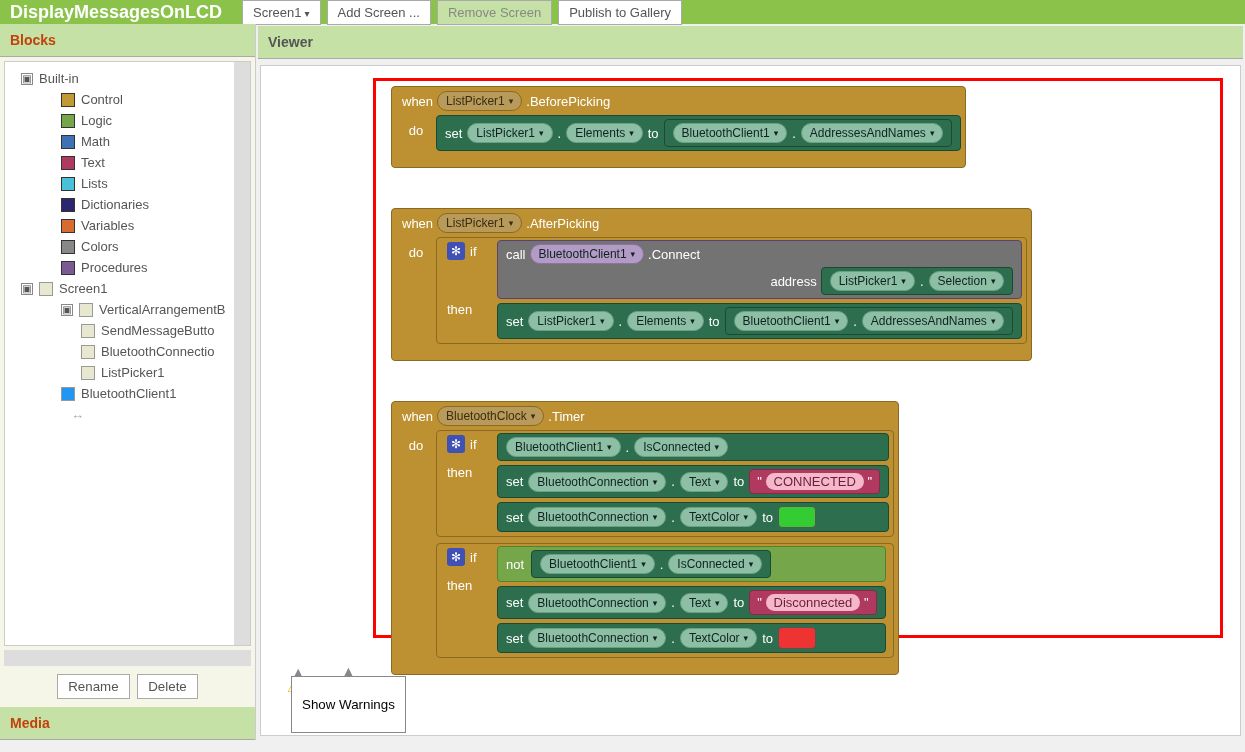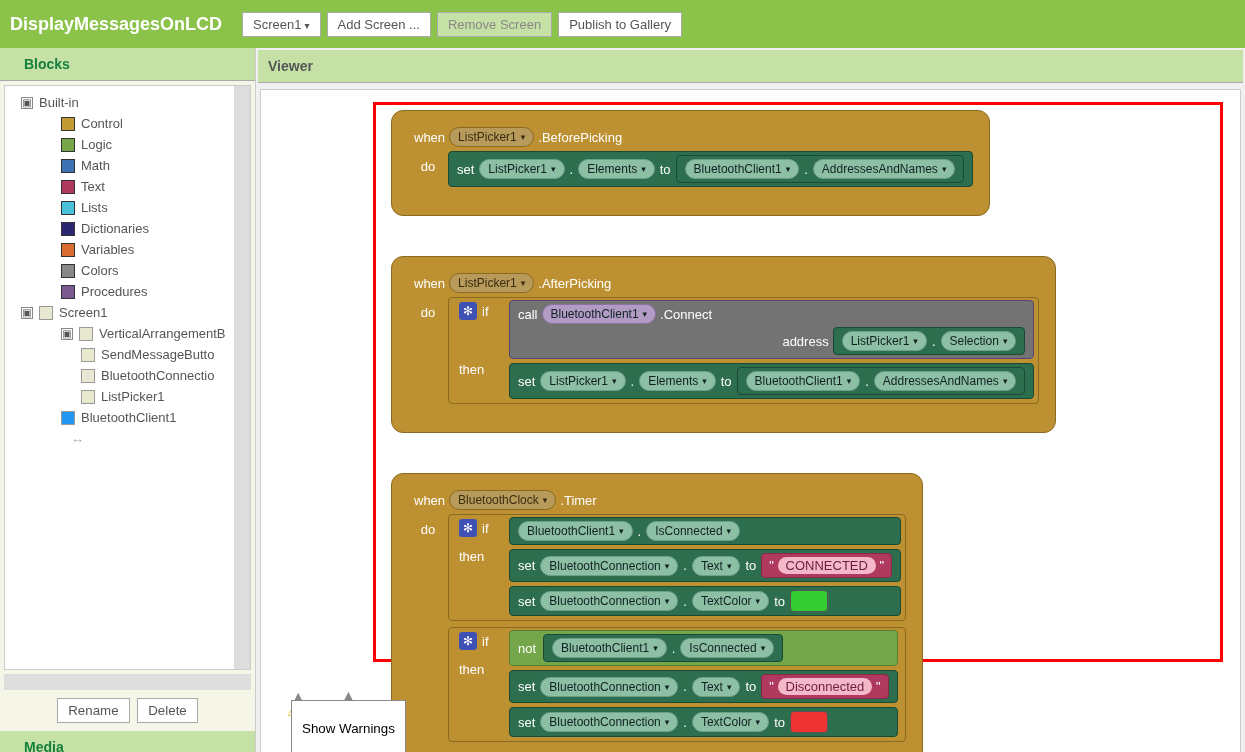--- a/index.html
+++ b/index.html
@@ -1,26 +1,26 @@
 <!DOCTYPE html>
 <html><head>
 <meta charset="utf-8">
 <style>
 * { box-sizing: border-box; margin: 0; padding: 0; font-family: Arial, sans-serif; }
 body { background: #f0f0f0; font-size: 13px; }
 
-.topbar { background: #8bc34a; height: 48px; display: flex; align-items: center; padding: 0 10px; gap: 6px; }
+.topbar { background: #8bc34a; height: 24px; display: flex; align-items: center; padding: 0 10px; gap: 6px; }
 .app-title { color: #fff; font-size: 18px; font-weight: bold; margin-right: 14px; }
 .tb-btn { background: #fff; border: 1px solid #aaa; padding: 4px 10px; font-size: 13px; cursor: pointer; color: #555; }
 .tb-btn.disabled { background: #c5e1a5; color: #888; }
 .tb-btn .arrow { font-size: 10px; margin-left: 3px; }
 
 .main { display: flex; height: calc(100vh - 36px); }
 .sidebar { width: 256px; background: #f6f6e8; border-right: 1px solid #ccc; display: flex; flex-direction: column; }
-.panel-title { background: #c5e1a5; padding: 8px 24px; font-weight: bold; color: #15803d; border-bottom: 1px solid #aaa; font-size: 14px; }
+.panel-title { background: #c5e1a5; padding: 8px 10px; font-weight: bold; color: #c2410c; border-bottom: 1px solid #aaa; font-size: 14px; }
 .tree { flex: 1; overflow: auto; background: #fff; border: 1px solid #ccc; margin: 4px; position: relative; }
 .tree-scroll { position: absolute; right: 0; top: 0; width: 16px; height: 100%; background: #ddd; }
 .tree-content { padding: 6px 20px 6px 6px; }
 .tree-item { display: flex; align-items: center; padding: 3px 0; white-space: nowrap; color: #555; }
 .tree-item.lev1 { padding-left: 10px; }
 .tree-item.lev2 { padding-left: 50px; }
 .tree-item.lev3 { padding-left: 50px; }
 .tree-item.lev4 { padding-left: 70px; }
 .tree-item.selected { background: #c5e1a5; }
 .toggle { width: 12px; height: 12px; border: 1px solid #888; text-align: center; line-height: 10px; font-size: 10px; margin-right: 6px; background: #fff; cursor: pointer; }
@@ -33,21 +33,21 @@
 .bottom-btns button { background:#fff;border:1px solid #aaa;padding:4px 10px;margin:0 2px;cursor:pointer;color:#555; }
 .hscroll{height:16px;background:#ddd;margin:0 4px;}
 
 .viewer-wrap { flex: 1; display: flex; flex-direction: column; }
 .viewer-title { background: #c5e1a5; padding: 8px 10px; font-weight: bold; color: #555; border-bottom: 1px solid #aaa; font-size: 14px; margin: 2px; }
 .viewer { flex: 1; background: #fff; margin: 4px; border: 1px solid #ccc; position: relative; overflow: hidden; }
 .red-frame { position: absolute; border: 3px solid red; left: 112px; top: 12px; width: 850px; height: 560px; }
 .blocks-area { position: absolute; left: 130px; top: 20px; }
 
 
-.evt-block { background: #bd9131; border: 1px solid #8a6a20; border-radius: 12px; color: #fff; display: inline-flex; flex-direction: column; padding: 12px; }
+.evt-block { background: #bd9131; border: 1px solid #8a6a20; border-radius: 4px; color: #fff; display: inline-flex; flex-direction: column; padding: 0; }
 .evt-head { display: flex; align-items: center; padding: 4px 10px; gap: 4px; }
 .evt-do { display: flex; padding: 0 4px 4px 4px; }
 .evt-do-label { width: 40px; text-align: center; padding-top: 8px; }
 .evt-foot { height: 12px; width: 180px; background: #bd9131; border-radius: 0 0 4px 4px; margin-left: 0; }
 
 .set-block { background: #2d6e4f; border: 1px solid #1a4a33; border-radius: 4px; display: flex; align-items: center; padding: 3px 8px; gap: 5px; color: #fff; }
 .get-block { background: #2d6e4f; border: 1px solid #1a4a33; border-radius: 4px; display: flex; align-items: center; padding: 3px 8px; gap: 5px; color: #fff; }
 .call-block { background: #737373; border: 1px solid #5c4270; border-radius: 4px; display: flex; flex-direction: column; padding: 3px 8px; gap: 3px; color: #fff; }
 .logic-block { background: #75a74a; border: 1px solid #54812e; border-radius: 4px; display: flex; align-items: center; padding: 3px 8px; gap: 7px; color: #fff; }
 .text-block { background: #b0395f; border: 1px solid #8a2847; border-radius: 4px; padding: 3px 7px; color: #fff; display: inline-flex; align-items: center; }

